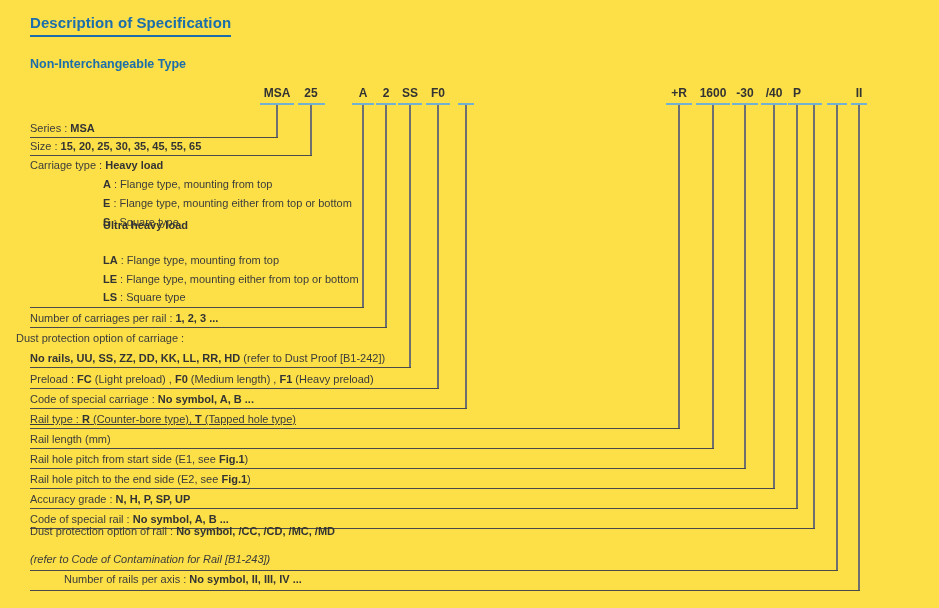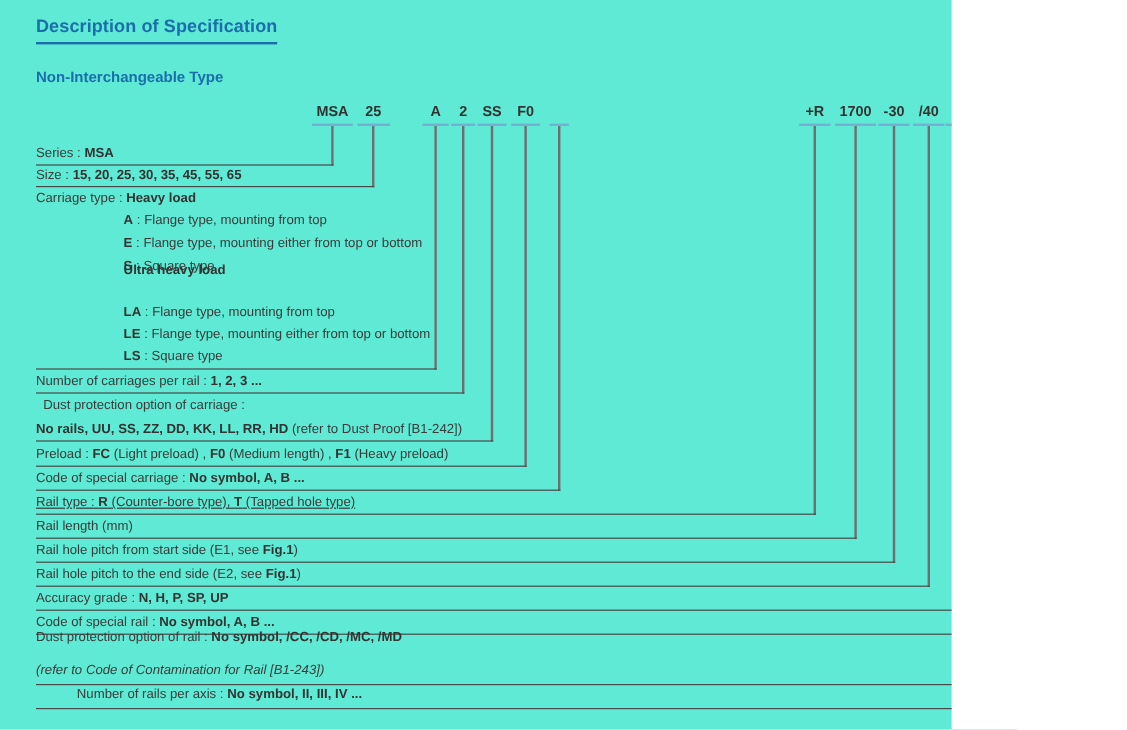--- a/index.html
+++ b/index.html
@@ -2,22 +2,22 @@
 <html><head>
 <meta charset="utf-8">
 <style>
   html,body{margin:0;padding:0;}
   body{
     font-family:"Liberation Sans","DejaVu Sans",sans-serif;
     background:#ffffff;
   }
   #page{
     position:relative;
-    width:793px;height:608px;
-    background:#5eead4;
+    width:939px;height:608px;
+    background:#fde047;
     overflow:hidden;
   }
   #title{
     position:absolute;left:30px;top:14px;
     font-size:15px;font-weight:700;
     color:#1b6eab;
     padding-bottom:4px;
     border-bottom:2px solid #1b6eab;
     letter-spacing:0.1px;
     margin:0;
@@ -85,21 +85,21 @@
       <div class="code-underline" style="left: 426px; width: 24px;"></div>
       <div class="vline" style="left: 437.25px; top: 105px; height: 284px;"></div>
       <div class="hrule" style="left: 30px; top: 388px; width: 409px;"></div>
       <div class="code-underline" style="left: 458px; width: 16px;"></div>
       <div class="vline" style="left: 465.25px; top: 105px; height: 304px;"></div>
       <div class="hrule" style="left: 30px; top: 408px; width: 437px;"></div>
       <div class="code-label" style="left: 679px;">+R</div>
       <div class="code-underline" style="left: 666px; width: 26px;"></div>
       <div class="vline" style="left: 678.25px; top: 105px; height: 324px;"></div>
       <div class="hrule" style="left: 30px; top: 428px; width: 650px;"></div>
-      <div class="code-label" style="left: 713px;">1700</div>
+      <div class="code-label" style="left: 713px;">1600</div>
       <div class="code-underline" style="left: 696px; width: 34px;"></div>
       <div class="vline" style="left: 712.25px; top: 105px; height: 344px;"></div>
       <div class="hrule" style="left: 30px; top: 448px; width: 684px;"></div>
       <div class="code-label" style="left: 745px;">-30</div>
       <div class="code-underline" style="left: 732px; width: 26px;"></div>
       <div class="vline" style="left: 744.25px; top: 105px; height: 364px;"></div>
       <div class="hrule" style="left: 30px; top: 468px; width: 716px;"></div>
       <div class="code-label" style="left: 774px;">/40</div>
       <div class="code-underline" style="left: 761px; width: 26px;"></div>
       <div class="vline" style="left: 773.25px; top: 105px; height: 384px;"></div>
@@ -122,21 +122,21 @@
       <div class="spec-line" style="left: 30px; top: 138px;"><span>Size : </span><span class="b">15, 20, 25, 30, 35, 45, 55, 65</span></div>
       <div class="spec-line" style="left: 30px; top: 157px;"><span>Carriage type : </span><span class="b">Heavy load</span></div>
       <div class="spec-line" style="left: 103px; top: 176px;"><span class="b">A</span><span> : Flange type, mounting from top</span></div>
       <div class="spec-line" style="left: 103px; top: 195px;"><span class="b">E</span><span> : Flange type, mounting either from top or bottom</span></div>
       <div class="spec-line" style="left: 103px; top: 214px;"><span class="b">S</span><span> : Square type</span></div>
       <div class="spec-line" style="left: 103px; top: 217px;"><span class="b">Ultra heavy load</span></div>
       <div class="spec-line" style="left: 103px; top: 252px;"><span class="b">LA</span><span> : Flange type, mounting from top</span></div>
       <div class="spec-line" style="left: 103px; top: 271px;"><span class="b">LE</span><span> : Flange type, mounting either from top or bottom</span></div>
       <div class="spec-line" style="left: 103px; top: 289px;"><span class="b">LS</span><span> : Square type</span></div>
       <div class="spec-line" style="left: 30px; top: 310px;"><span>Number of carriages per rail : </span><span class="b">1, 2, 3 ...</span></div>
-      <div class="spec-line" style="left: 36px; top: 330px;"><span>Dust protection option of carriage : </span></div>
+      <div class="spec-line" style="left: 16px; top: 330px;"><span>Dust protection option of carriage : </span></div>
       <div class="spec-line" style="left: 30px; top: 350px;"><span class="b">No rails, UU, SS, ZZ, DD, KK, LL, RR, HD</span><span>  (refer to Dust Proof [B1-242])</span></div>
       <div class="spec-line" style="left: 30px; top: 371px;"><span>Preload : </span><span class="b">FC</span><span> (Light preload) , </span><span class="b">F0</span><span> (Medium length) , </span><span class="b">F1</span><span> (Heavy preload)</span></div>
       <div class="spec-line" style="left: 30px; top: 391px;"><span>Code of special carriage : </span><span class="b">No symbol, A, B ...</span></div>
       <div class="spec-line" style="left: 30px; top: 411px; text-decoration: underline;"><span>Rail type : </span><span class="b">R</span><span> (Counter-bore type), </span><span class="b">T</span><span> (Tapped hole type)</span></div>
       <div class="spec-line" style="left: 30px; top: 431px;"><span>Rail length (mm)</span></div>
       <div class="spec-line" style="left: 30px; top: 451px;"><span>Rail hole pitch from start side (E1, see </span><span class="b">Fig.1</span><span>)</span></div>
       <div class="spec-line" style="left: 30px; top: 471px;"><span>Rail hole pitch to the end side (E2, see </span><span class="b">Fig.1</span><span>)</span></div>
       <div class="spec-line" style="left: 30px; top: 491px;"><span>Accuracy grade : </span><span class="b">N, H, P, SP, UP</span></div>
       <div class="spec-line" style="left: 30px; top: 511px;"><span>Code of special rail : </span><span class="b">No symbol, A, B ...</span></div>
       <div class="spec-line" style="left: 30px; top: 523px;"><span>Dust protection option of rail : </span><span class="b">No symbol, /CC, /CD, /MC, /MD</span></div>

